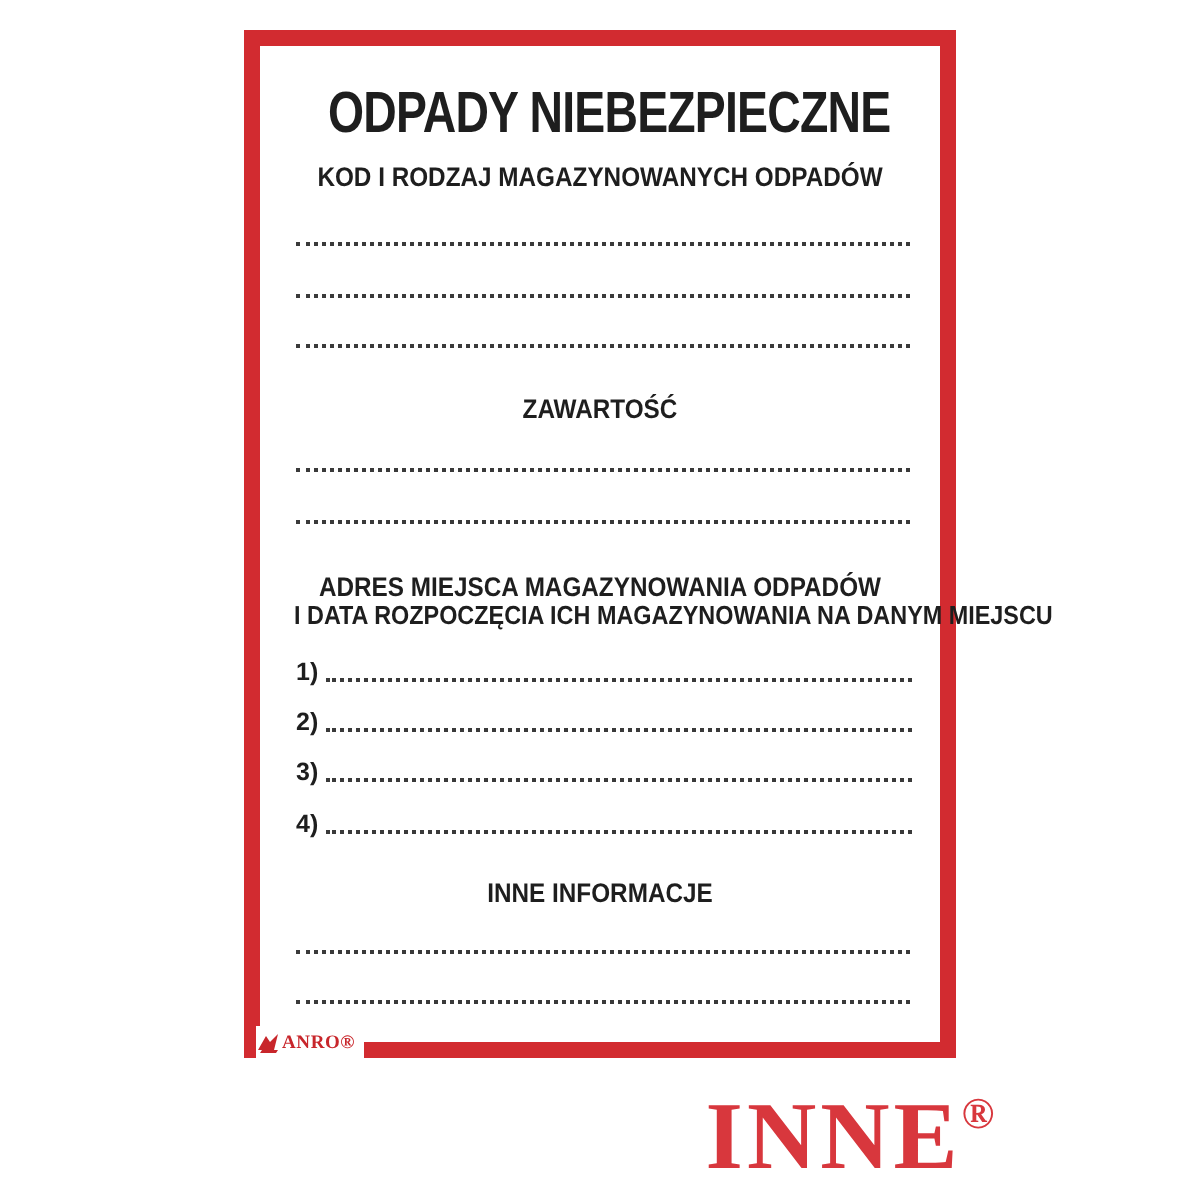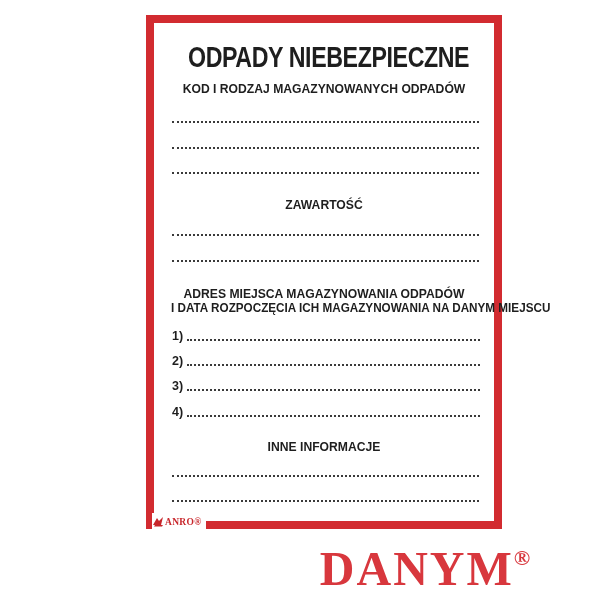--- a/index.html
+++ b/index.html
@@ -6,21 +6,20 @@
   html, body { width: 600px; height: 600px; background: #ffffff; overflow: hidden; }
   body { font-family: "Liberation Sans", sans-serif; position: relative; }
 
   
   .sign {
     position: absolute;
     left: 122px; top: 15px;
     width: 356px; height: 514px;
     background: #ffffff;
     border: 8px solid #d22b30;
-    margin-left: 24px;
   }
 
   .abs { position: absolute; left: 0; right: 0; text-align: center; color: #1e1e1e; }
 
   .title {
     top: 18px;
     font-size: 29px;
     font-weight: bold;
     letter-spacing: -0.5px;
     transform: scaleX(0.80);
@@ -159,13 +158,13 @@
   <div class="logo-tab">
     <svg class="mini-emblem" width="11" height="11" viewBox="0 0 11 11">
       <polygon points="0,9 4,2 6,5 10,1 8,9" fill="#c8262b"></polygon>
       <polygon points="2,9 10,9 9,10.5 1,10.5" fill="#c8262b"></polygon>
     </svg>
     <span class="mini-text">ANRO®</span>
   </div>
 
 </div>
 
-<div class="brand"><span>DANYM</span><span class="reg">®</span></div>
+<div class="brand"><span>INNE</span><span class="reg">®</span></div>
 
 </body></html>

